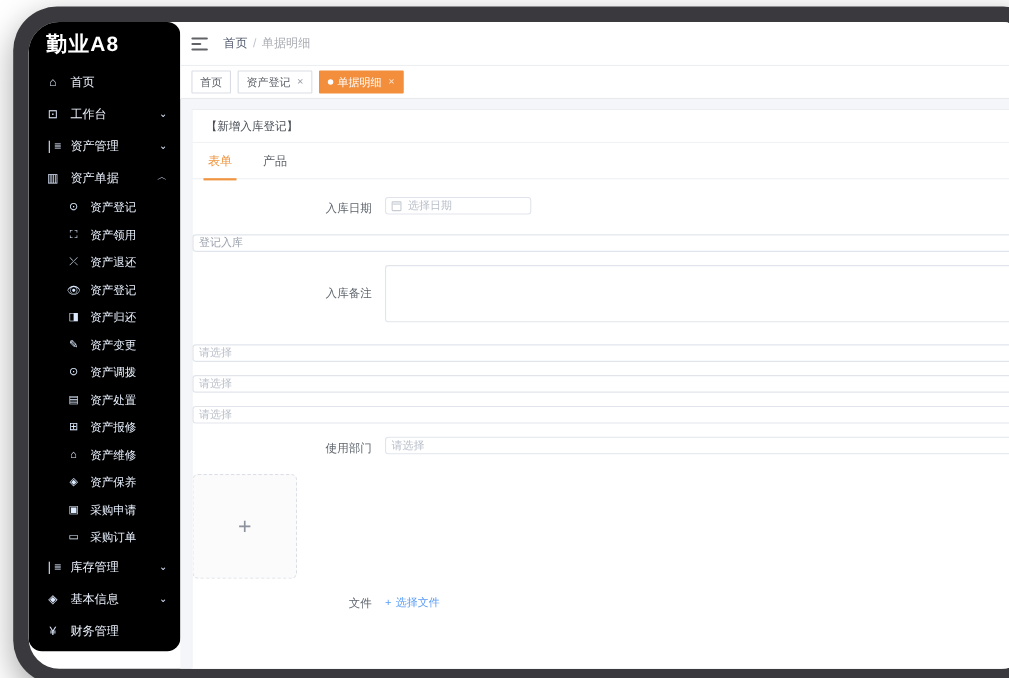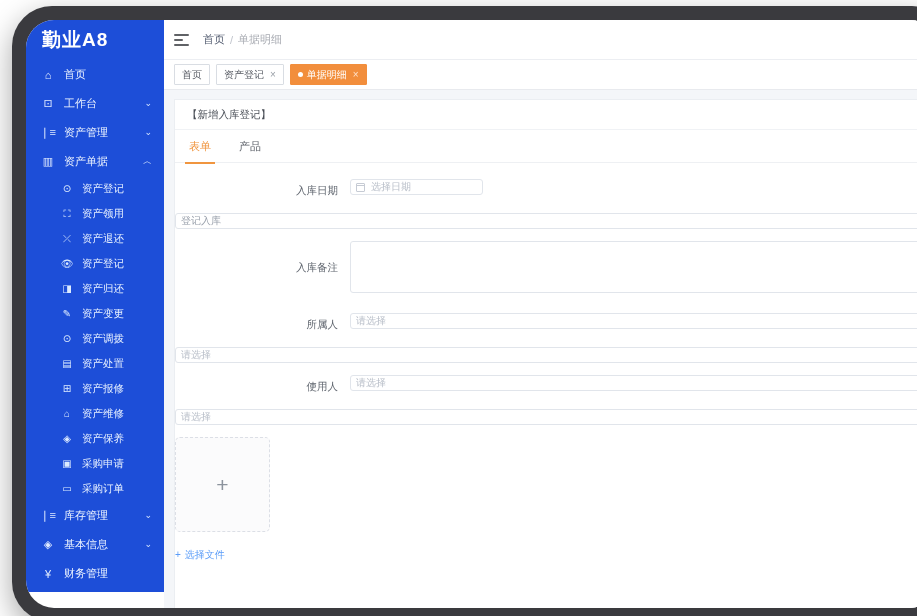--- a/index.html
+++ b/index.html
@@ -33,22 +33,23 @@
     background: #ffffff;
     border-radius: 28px;
     overflow: hidden;
   }
 
   
   #sidebar {
     position: absolute;
     left: 0; top: 0; bottom: 16px;
     width: 138px;
-    background: #1d4ed8;
+    background: #000000;
     overflow: hidden;
+    border-radius: 12px;
   }
   #logo {
     height: 40px;
     display: flex;
     align-items: center;
     padding-left: 16px;
     color: #fff;
     font-size: 19px;
     font-weight: bold;
     letter-spacing: 1px;
@@ -430,62 +431,62 @@
             <div class="frow">
               <div class="flabel" style="line-height:52px">入库备注</div>
               <div class="fctrl">
                 <div class="tarea"></div>
               </div>
             </div>
 
             <div class="spacer-row"></div>
 
             <div class="frow">
-              <div class="flabel">所属人</div>
               <div class="fctrl">
                 <div class="inp">
                   <span>请选择</span>
                 </div>
               </div>
             </div>
 
             <div class="frow">
               <div class="fctrl">
                 <div class="inp">
                   <span>请选择</span>
                 </div>
               </div>
             </div>
 
             <div class="frow">
-              <div class="flabel">使用人</div>
               <div class="fctrl">
                 <div class="inp">
                   <span>请选择</span>
                 </div>
               </div>
             </div>
 
             <div class="frow">
+              <div class="flabel">使用部门</div>
               <div class="fctrl">
                 <div class="inp">
                   <span>请选择</span>
                 </div>
               </div>
             </div>
 
             <div class="frow">
               <div class="fctrl">
                 <div class="upload-box">
                   <span>+</span>
                 </div>
               </div>
             </div>
 
             <div class="frow">
+              <div class="flabel">文件</div>
               <div class="fctrl">
                 <span class="file-link">
                   <span>+</span>
                   <span>选择文件</span>
                 </span>
               </div>
             </div>
 
           </div>
         </div>

